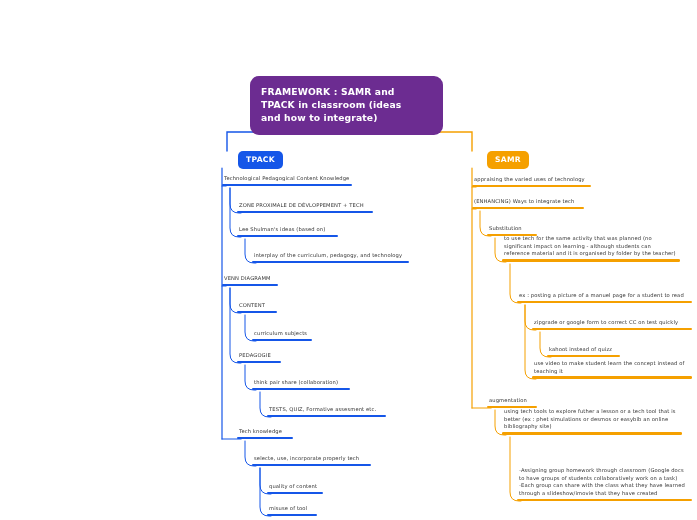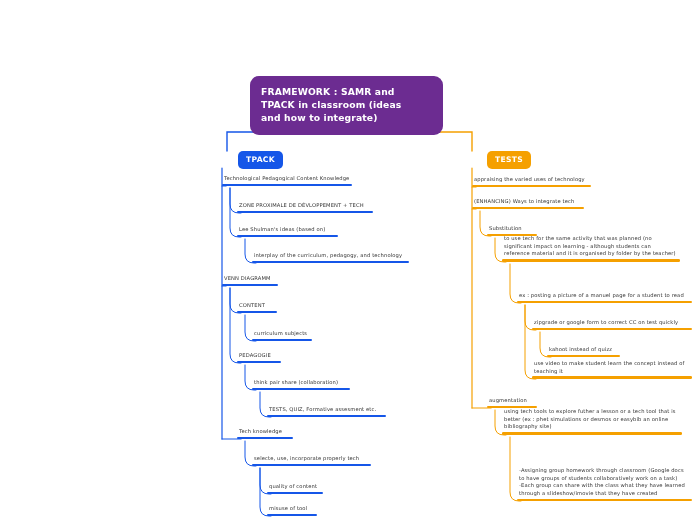--- a/index.html
+++ b/index.html
@@ -128,21 +128,21 @@
         <path d="M 525 305 L 525 370 Q 525 379 534 379 L 536 379" stroke="#F5A000" stroke-width="1" fill="none" stroke-linecap="round"></path>
         <path d="M 495 410 L 495 426 Q 495 435 504 435 L 506 435" stroke="#F5A000" stroke-width="1" fill="none" stroke-linecap="round"></path>
         <path d="M 510 437 L 510 492 Q 510 501 519 501 L 521 501" stroke="#F5A000" stroke-width="1" fill="none" stroke-linecap="round"></path>
       </g>
   </svg>
 
   <div class="root-node">FRAMEWORK : SAMR and TPACK in classroom (ideas and how to integrate)</div>
 
   <div class="pill tpack">TPACK</div>
 
-  <div class="pill samr">TESTS</div>
+  <div class="pill samr">SAMR</div>
 
   <div id="topics">
       <div class="topic b" style="left: 222px; width: 130px; top: 175px;">
         <span class="txt">Technological Pedagogical Content Knowledge</span>
         <span class="rule"></span>
       </div>
       <div class="topic b" style="left: 237px; width: 136px; top: 202px;">
         <span class="txt">ZONE PROXIMALE DE DÉVLOPPEMENT + TECH</span>
         <span class="rule"></span>
       </div>

